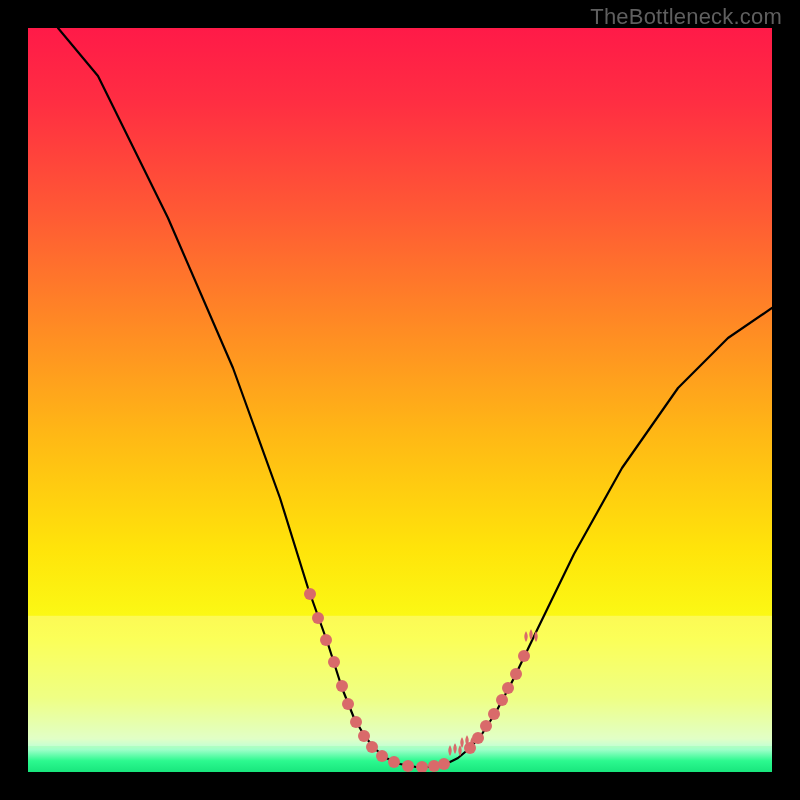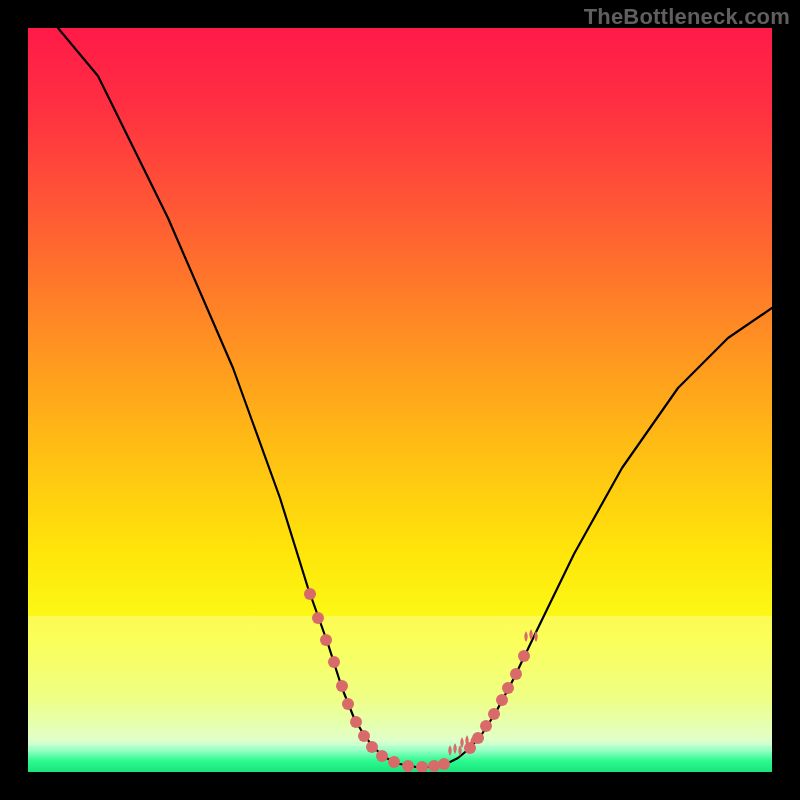--- a/index.html
+++ b/index.html
@@ -22,24 +22,24 @@
   .plot {
     position: absolute;
     left: 0;
     top: 0;
     width: 744px;
     height: 744px;
   }
   .watermark {
     position: absolute;
     top: 4px;
-    right: 10px;
+    right: 18px;
     color: #5f5f5f;
     font-size: 22px;
-    font-weight: 700;
+    font-weight: 400;
     letter-spacing: 0.2px;
   }
 </style>
 </head>
 <body>
 
 <div class="frame">
   <svg class="plot" viewBox="0 0 744 744">
     <defs>
       <linearGradient id="bg-grad" x1="0" y1="0" x2="0" y2="1">

